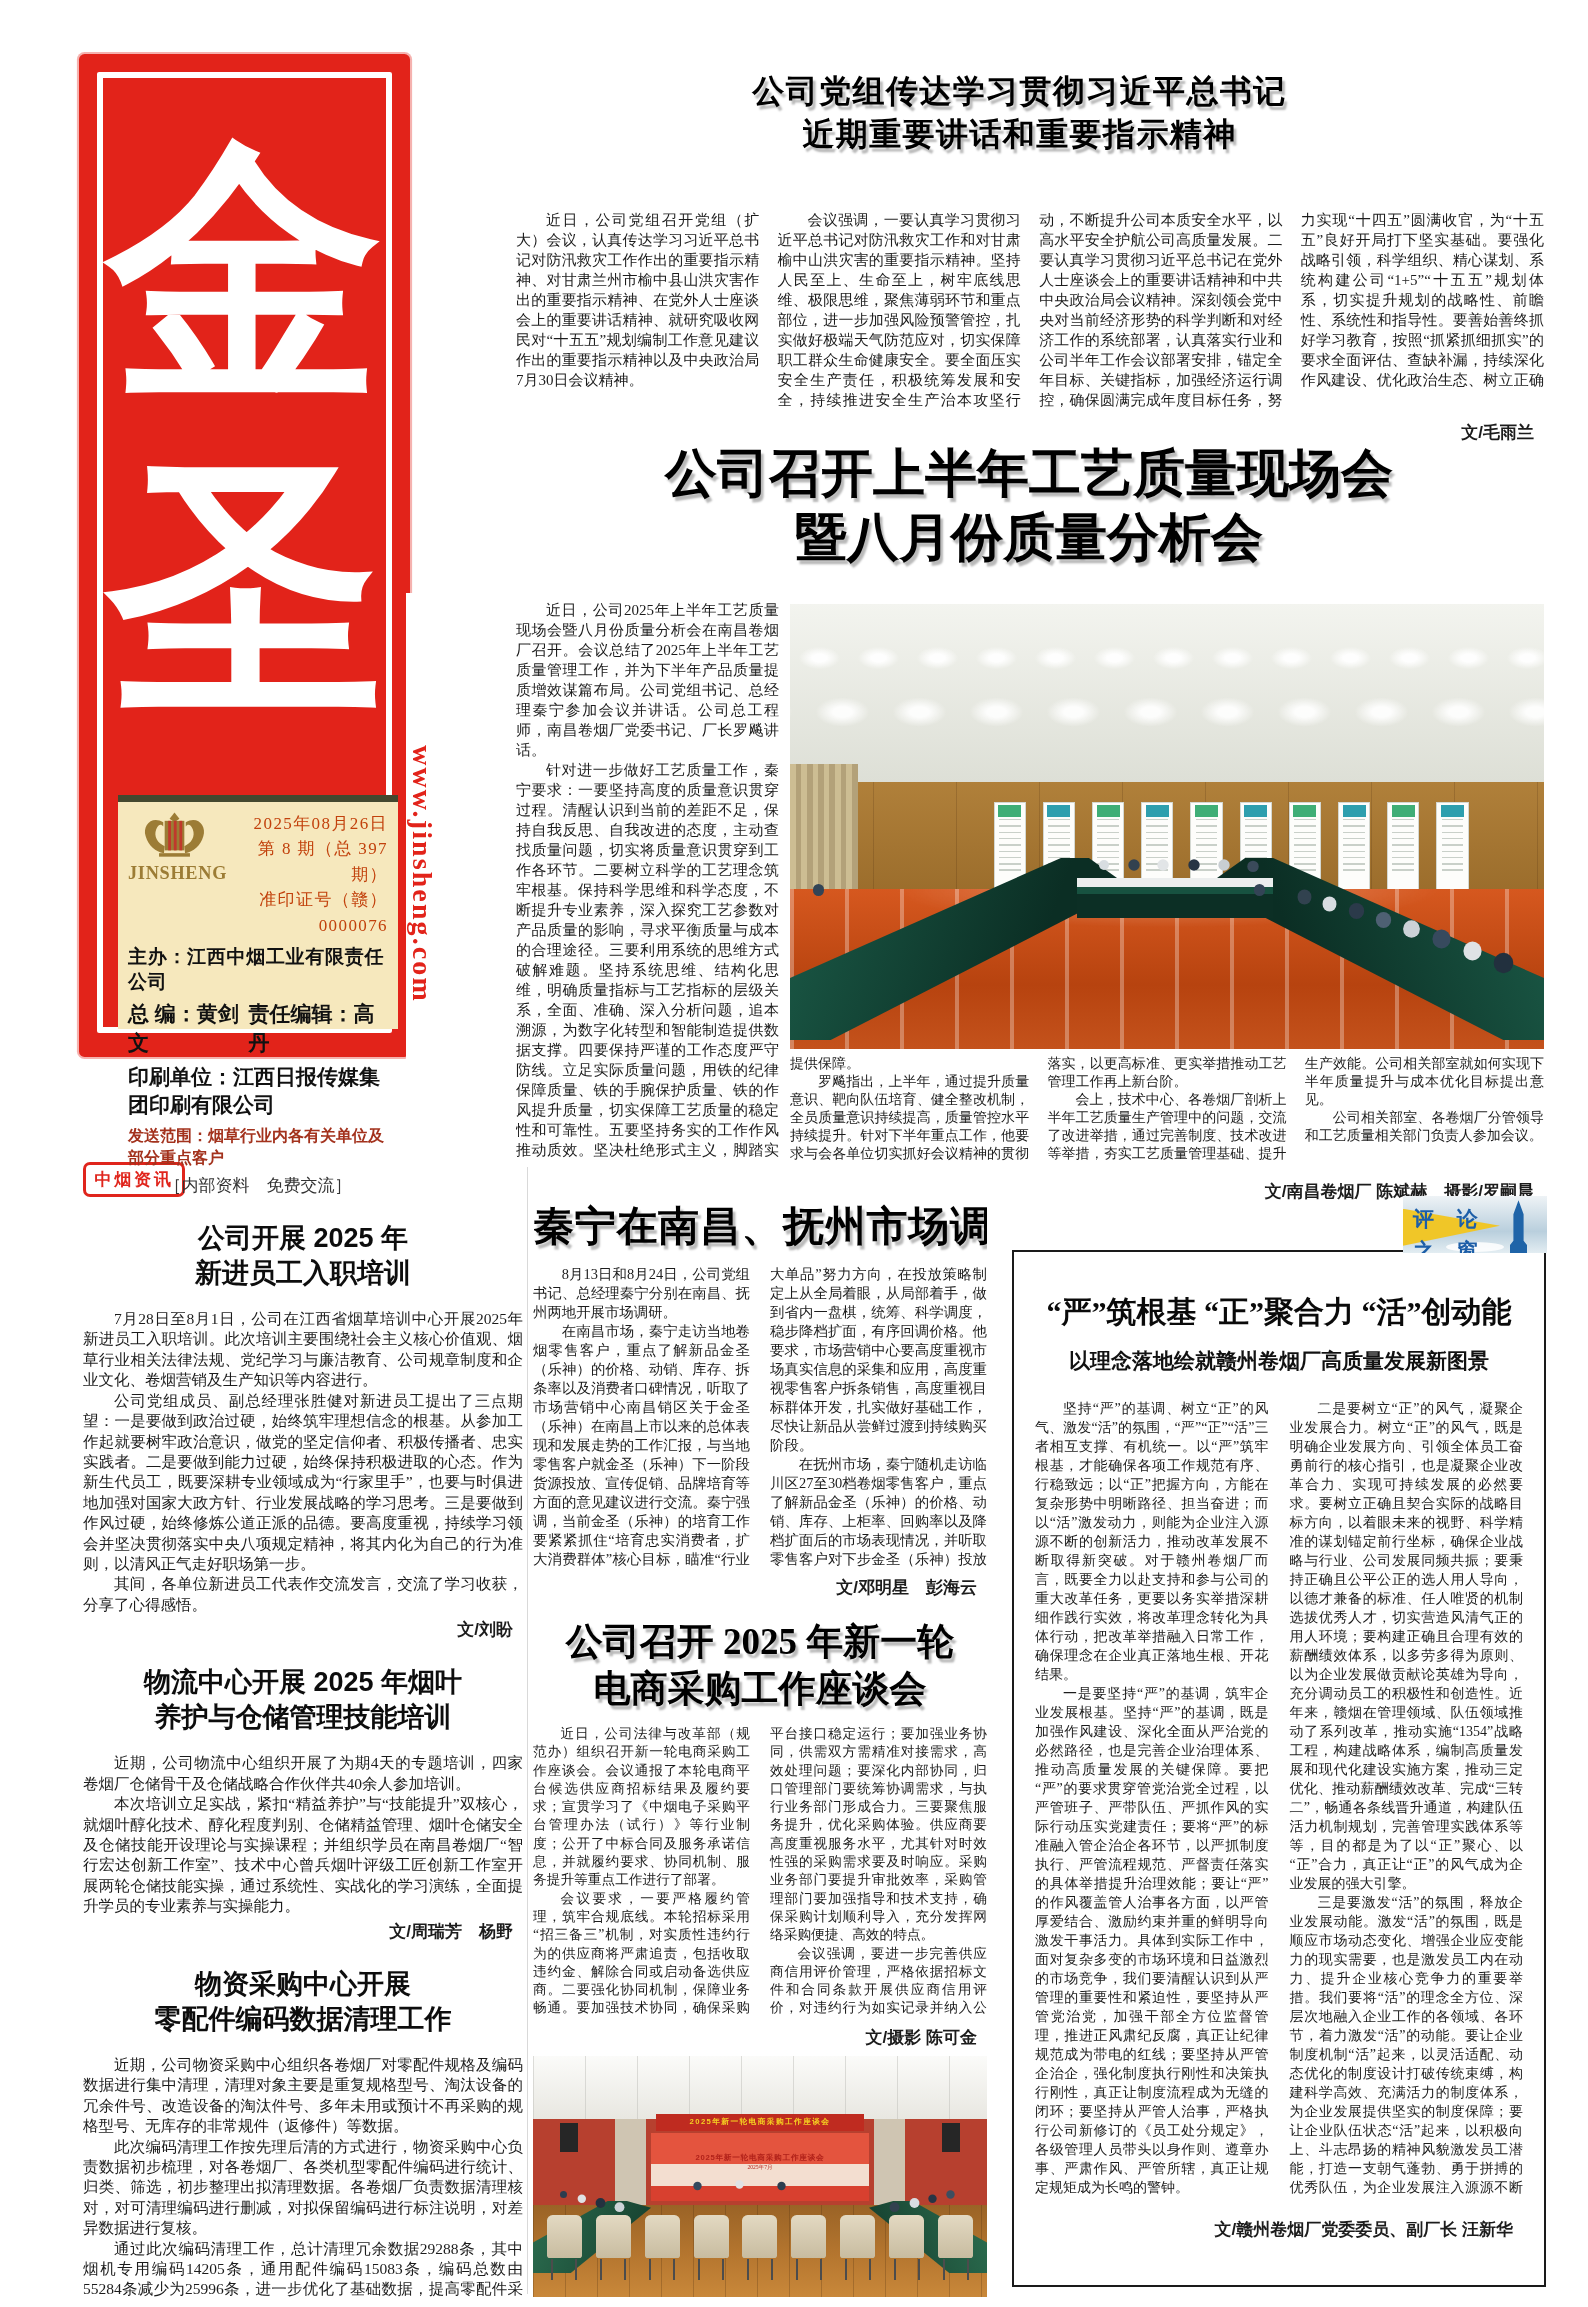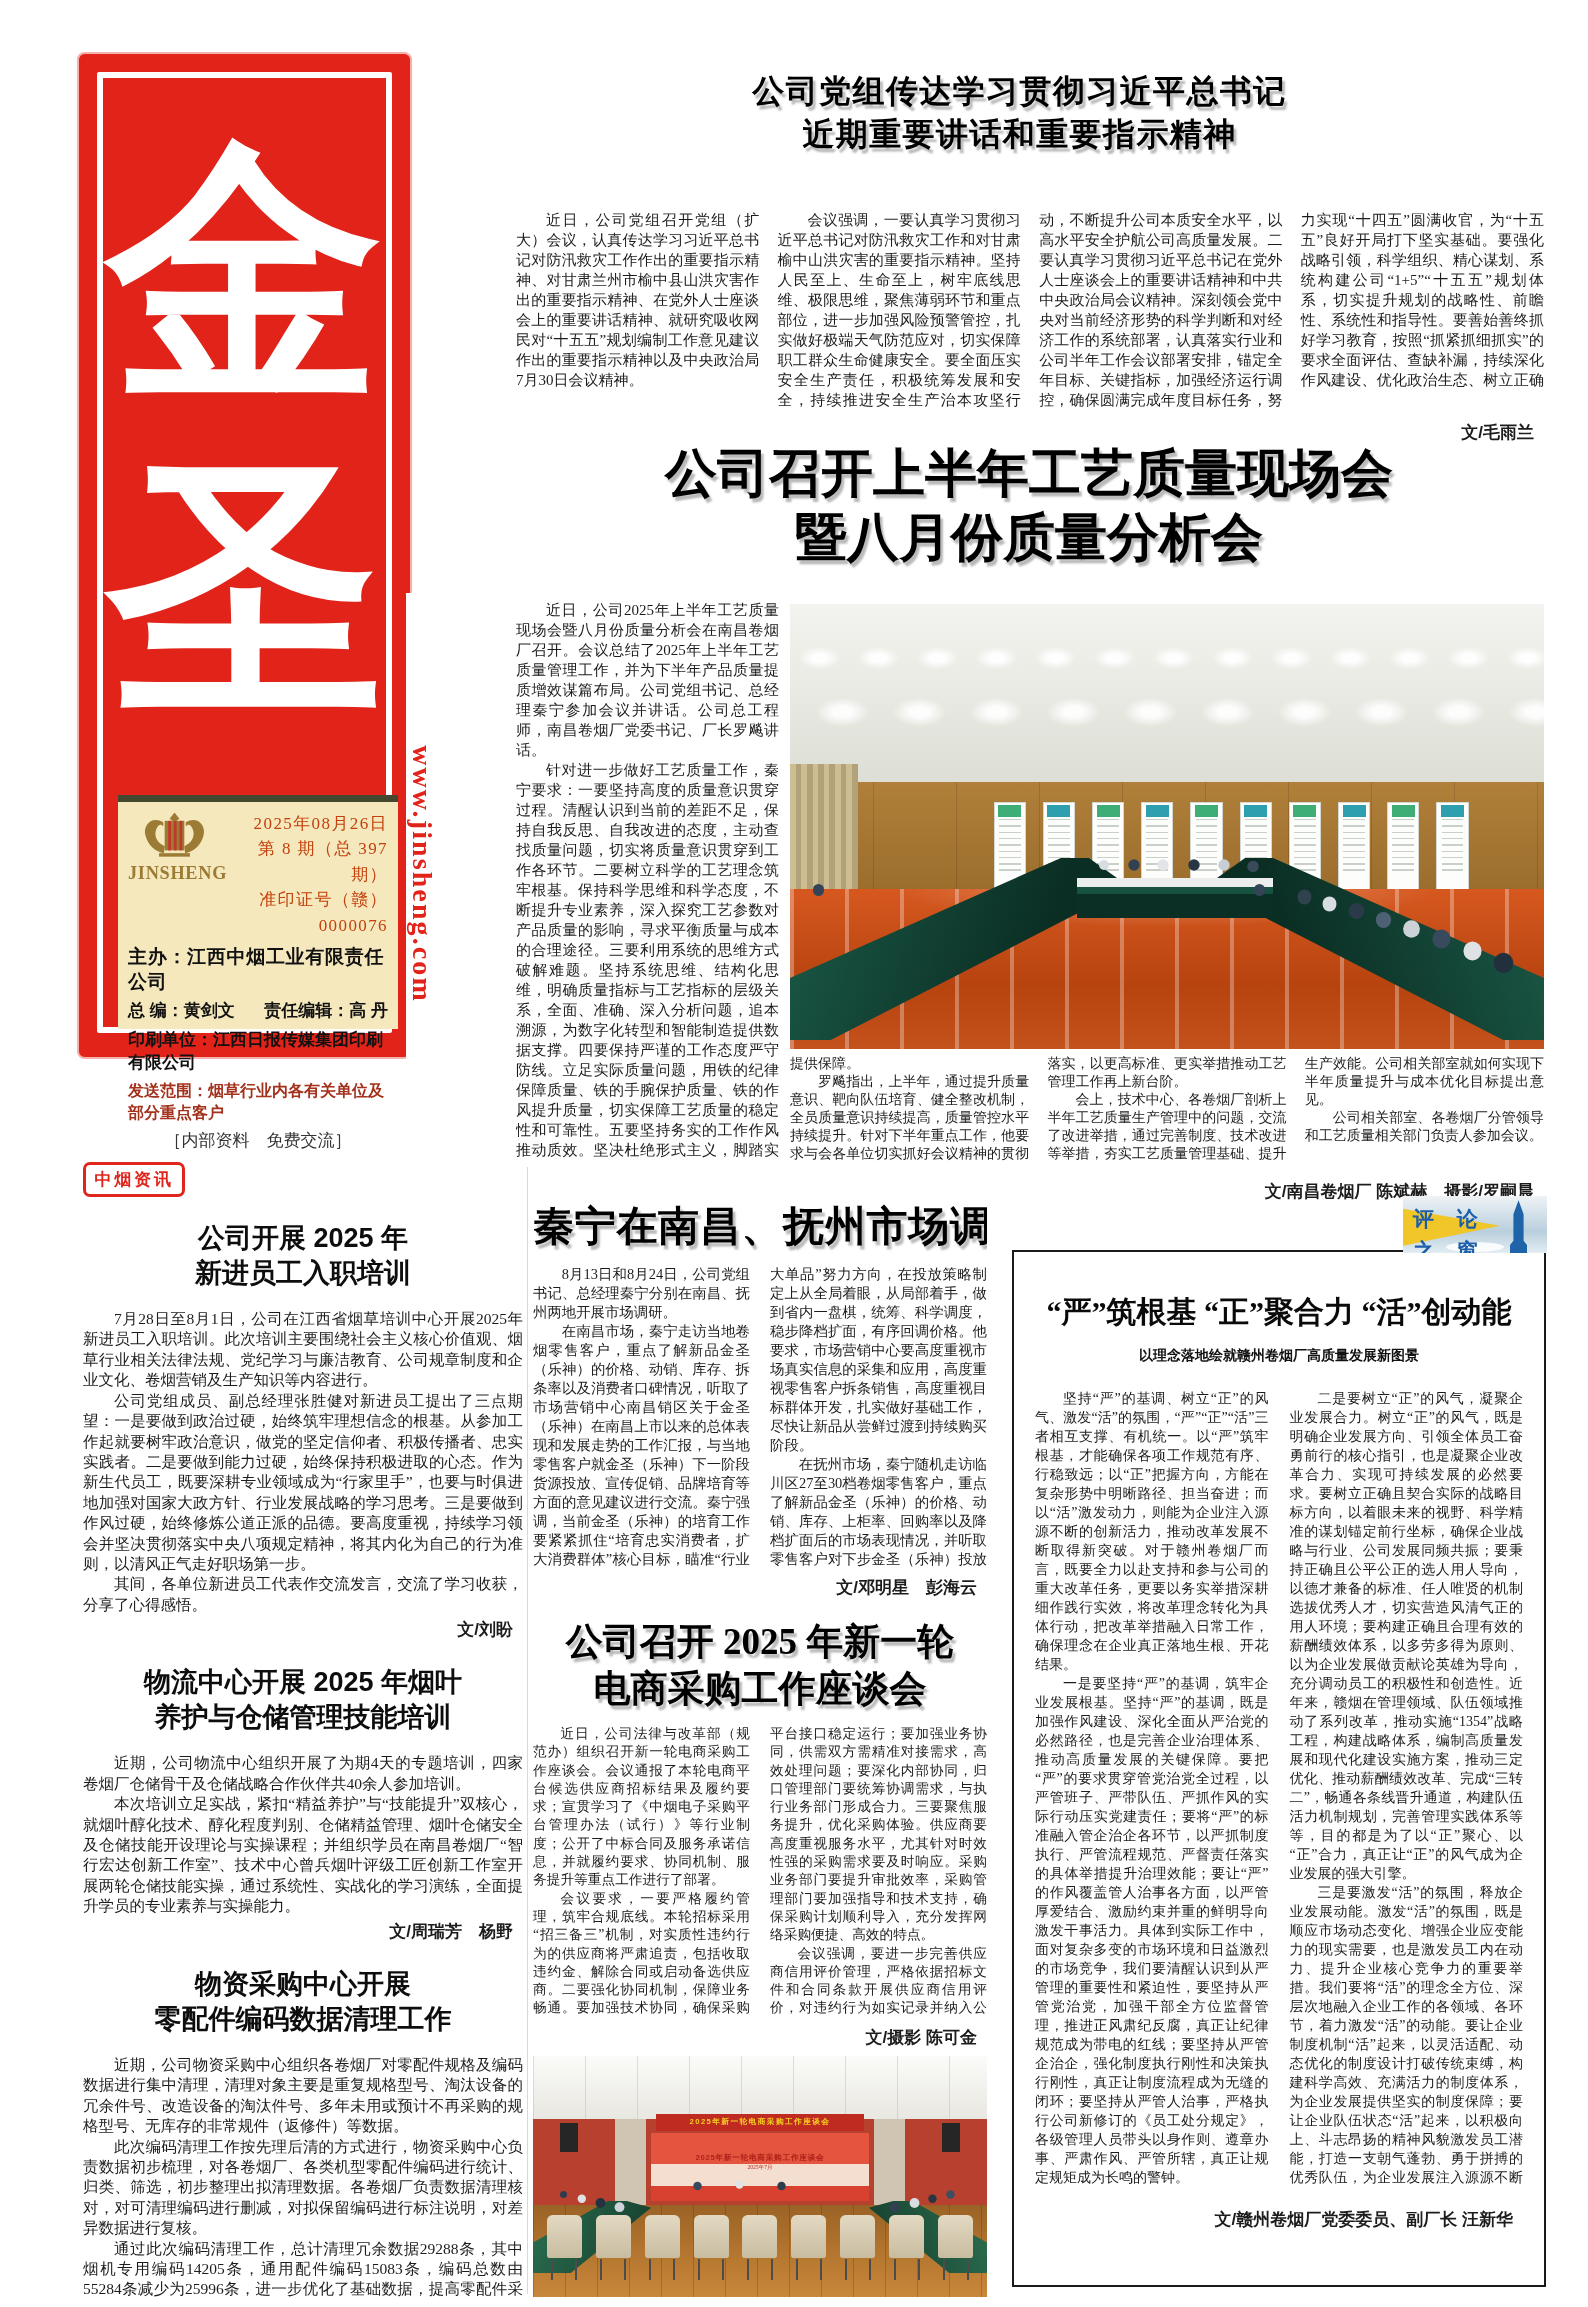--- a/index.html
+++ b/index.html
@@ -15,21 +15,21 @@
   .seal-char{height:318px;line-height:318px;font-size:276px;font-weight:700;color:#fff;}
   .url-strip{position:absolute;left:406px;top:593px;width:32px;height:562px;background:#fff;}
   .url-text{position:absolute;left:50%;top:50%;transform:translate(-50%,-50%) rotate(90deg);
             white-space:nowrap;color:#e2231a;font-weight:700;font-size:28px;letter-spacing:2.1px;}
   .info-box{position:absolute;left:118px;top:795px;width:280px;height:234px;background:#f6e8bd;
             border-top:7px solid #44482f;padding:8.5px 10px 0;box-sizing:border-box;z-index:3;}
   .info-top{display:flex;justify-content:space-between;}
   .crest{width:92px;text-align:center;}
   .crest-name{color:#9c7c35;font-weight:700;font-size:18.3px;letter-spacing:0.7px;margin-top:-1.4px;}
   .issue-block{text-align:right;font-size:17px;line-height:1.5;color:#c2410c;letter-spacing:1.4px;}
-  .info-line{font-weight:700;font-size:17px;line-height:1.35;margin-top:5.6px;color:#111;}
+  .info-line{font-weight:700;font-size:21px;line-height:1.35;margin-top:5.6px;color:#111;}
   .info-line.org{font-size:19px;letter-spacing:0.7px;}
   .info-line.eds{display:flex;justify-content:space-between;}
   .info-line.dist{color:#a3321d;font-size:16px;}
   .info-note{text-align:center;font-size:17px;margin-top:5.6px;color:#333;}
 
   
   .h-shadow{text-shadow:2.8px 3.5px 2.1px rgba(0,0,0,.28);}
   .lead-headline{position:absolute;left:493px;top:70px;width:1053px;text-align:center;font-weight:900;
                  font-size:32px;line-height:1.33;letter-spacing:1.4px;color:#000;}
   .q-headline{position:absolute;left:514px;top:442px;width:1030px;text-align:center;font-weight:900;
@@ -62,21 +62,21 @@
   .h-market{font-weight:900;font-size:41px;letter-spacing:0.7px;white-space:nowrap;color:#000;text-align:center;}
   .m-body{column-count:2;column-gap:20px;height:311px;overflow:hidden;font-size:14.4px;line-height:19px;margin-top:11.3px;}
   .h-ecom{text-align:center;font-weight:900;font-size:37px;line-height:1.28;color:#000;margin-top:18.3px;}
   .e-body{column-count:2;column-gap:20px;height:301px;overflow:hidden;font-size:13.7px;line-height:18.3px;margin-top:12.7px;}
 
   
   .comment-box{position:absolute;left:1012px;top:1250px;width:534px;height:1037px;border:2.1px solid #1a1a1a;
                box-sizing:border-box;background:#fff;padding:23px 21px 0;}
   .c-headline{text-align:center;font-weight:900;font-size:30px;color:#0a0a0a;margin-top:17px;}
   .c-subhead{text-align:center;font-family:"Liberation Sans","DejaVu Sans",sans-serif;font-weight:900;
-             font-size:14px;margin-top:14px;color:#111;}
+             font-size:21px;margin-top:14px;color:#111;}
   .c-body{column-count:2;column-gap:21px;height:809px;overflow:hidden;font-size:14px;line-height:19px;margin-top:24px;}
   .c-byline{margin-top:10px;}
   .cbadge{position:absolute;left:1403px;top:1196px;width:144px;height:57px;overflow:hidden;
           background:linear-gradient(180deg,#eef3f6 0%,#b9cfdd 62%,#e3edf2 100%);z-index:5;}
   .cbadge .beam{position:absolute;left:0;top:12.7px;width:97px;height:37px;background:#f2c51d;
                 clip-path:polygon(0 0,100% 46%,0 100%);opacity:.95;}
   .cbadge .pen{position:absolute;right:20px;top:4.2px;width:17px;height:70px;background:#1f64a8;
                clip-path:polygon(50% 0,80% 20%,80% 58%,100% 64%,100% 100%,0 100%,0 64%,20% 58%,20% 20%);}
   .cbadge .ripple{position:absolute;left:30%;bottom:1.4px;width:40%;height:10px;border-radius:50%;
                   background:rgba(255,255,255,.85);}

